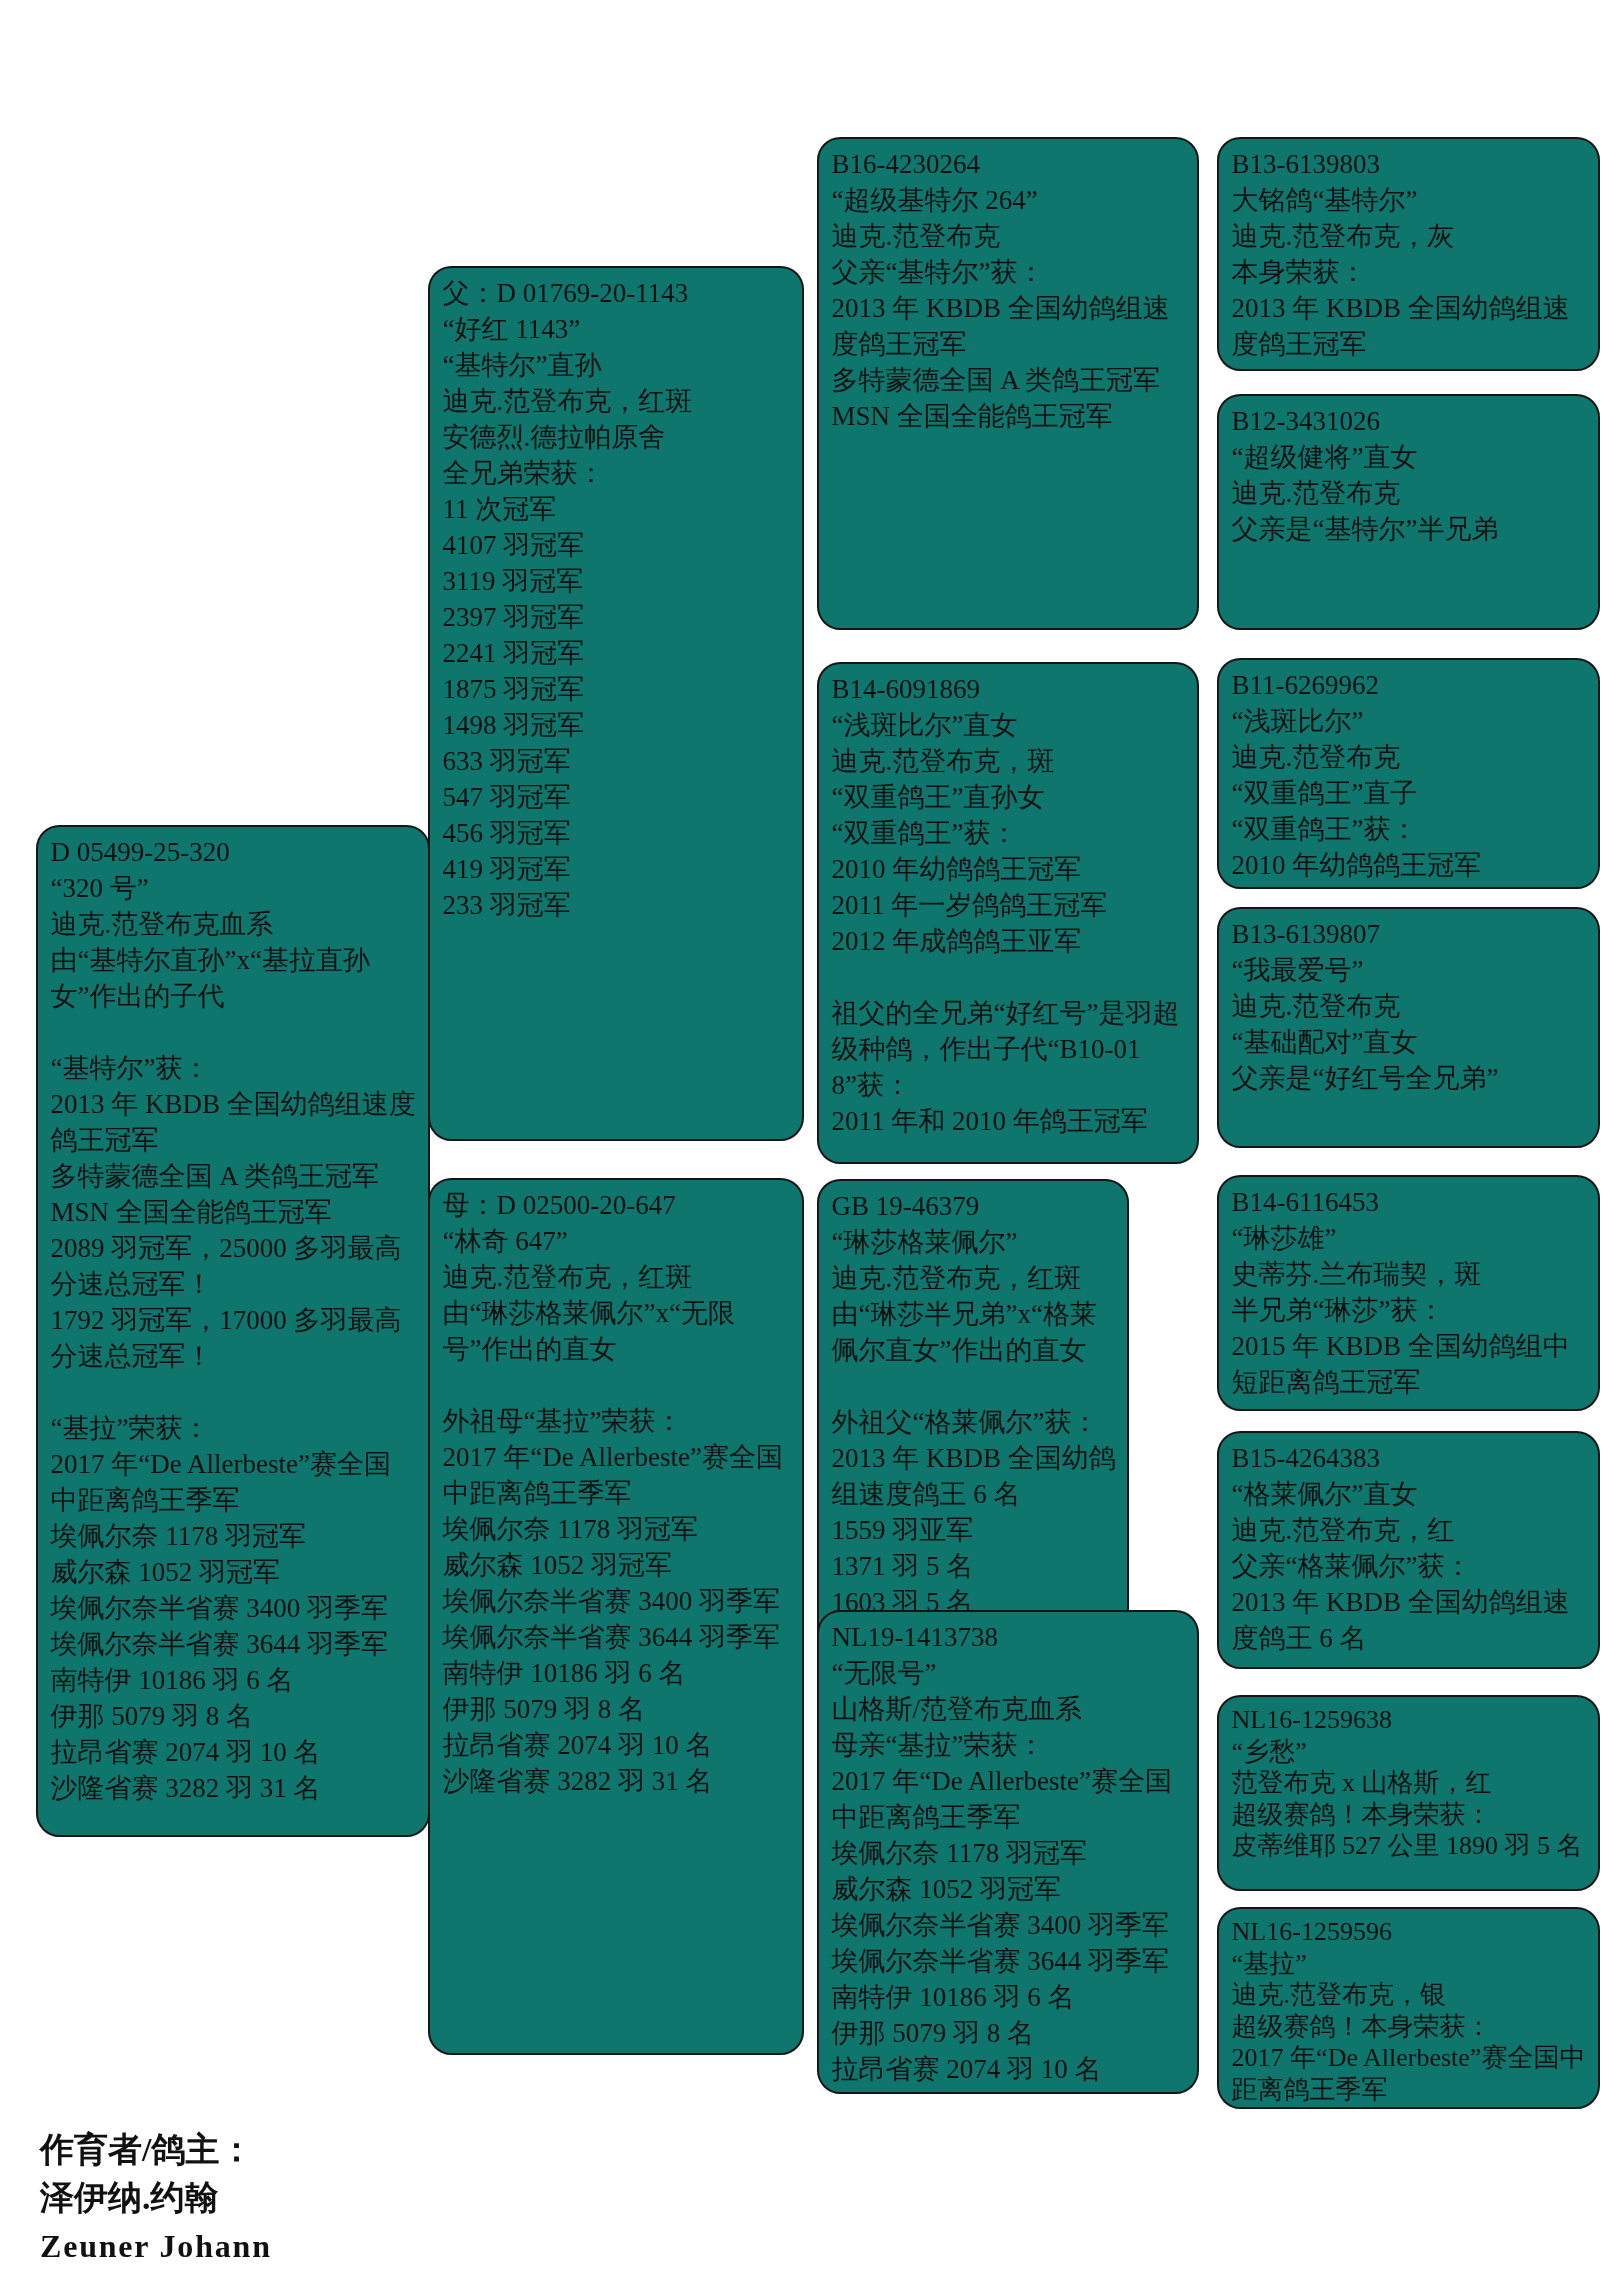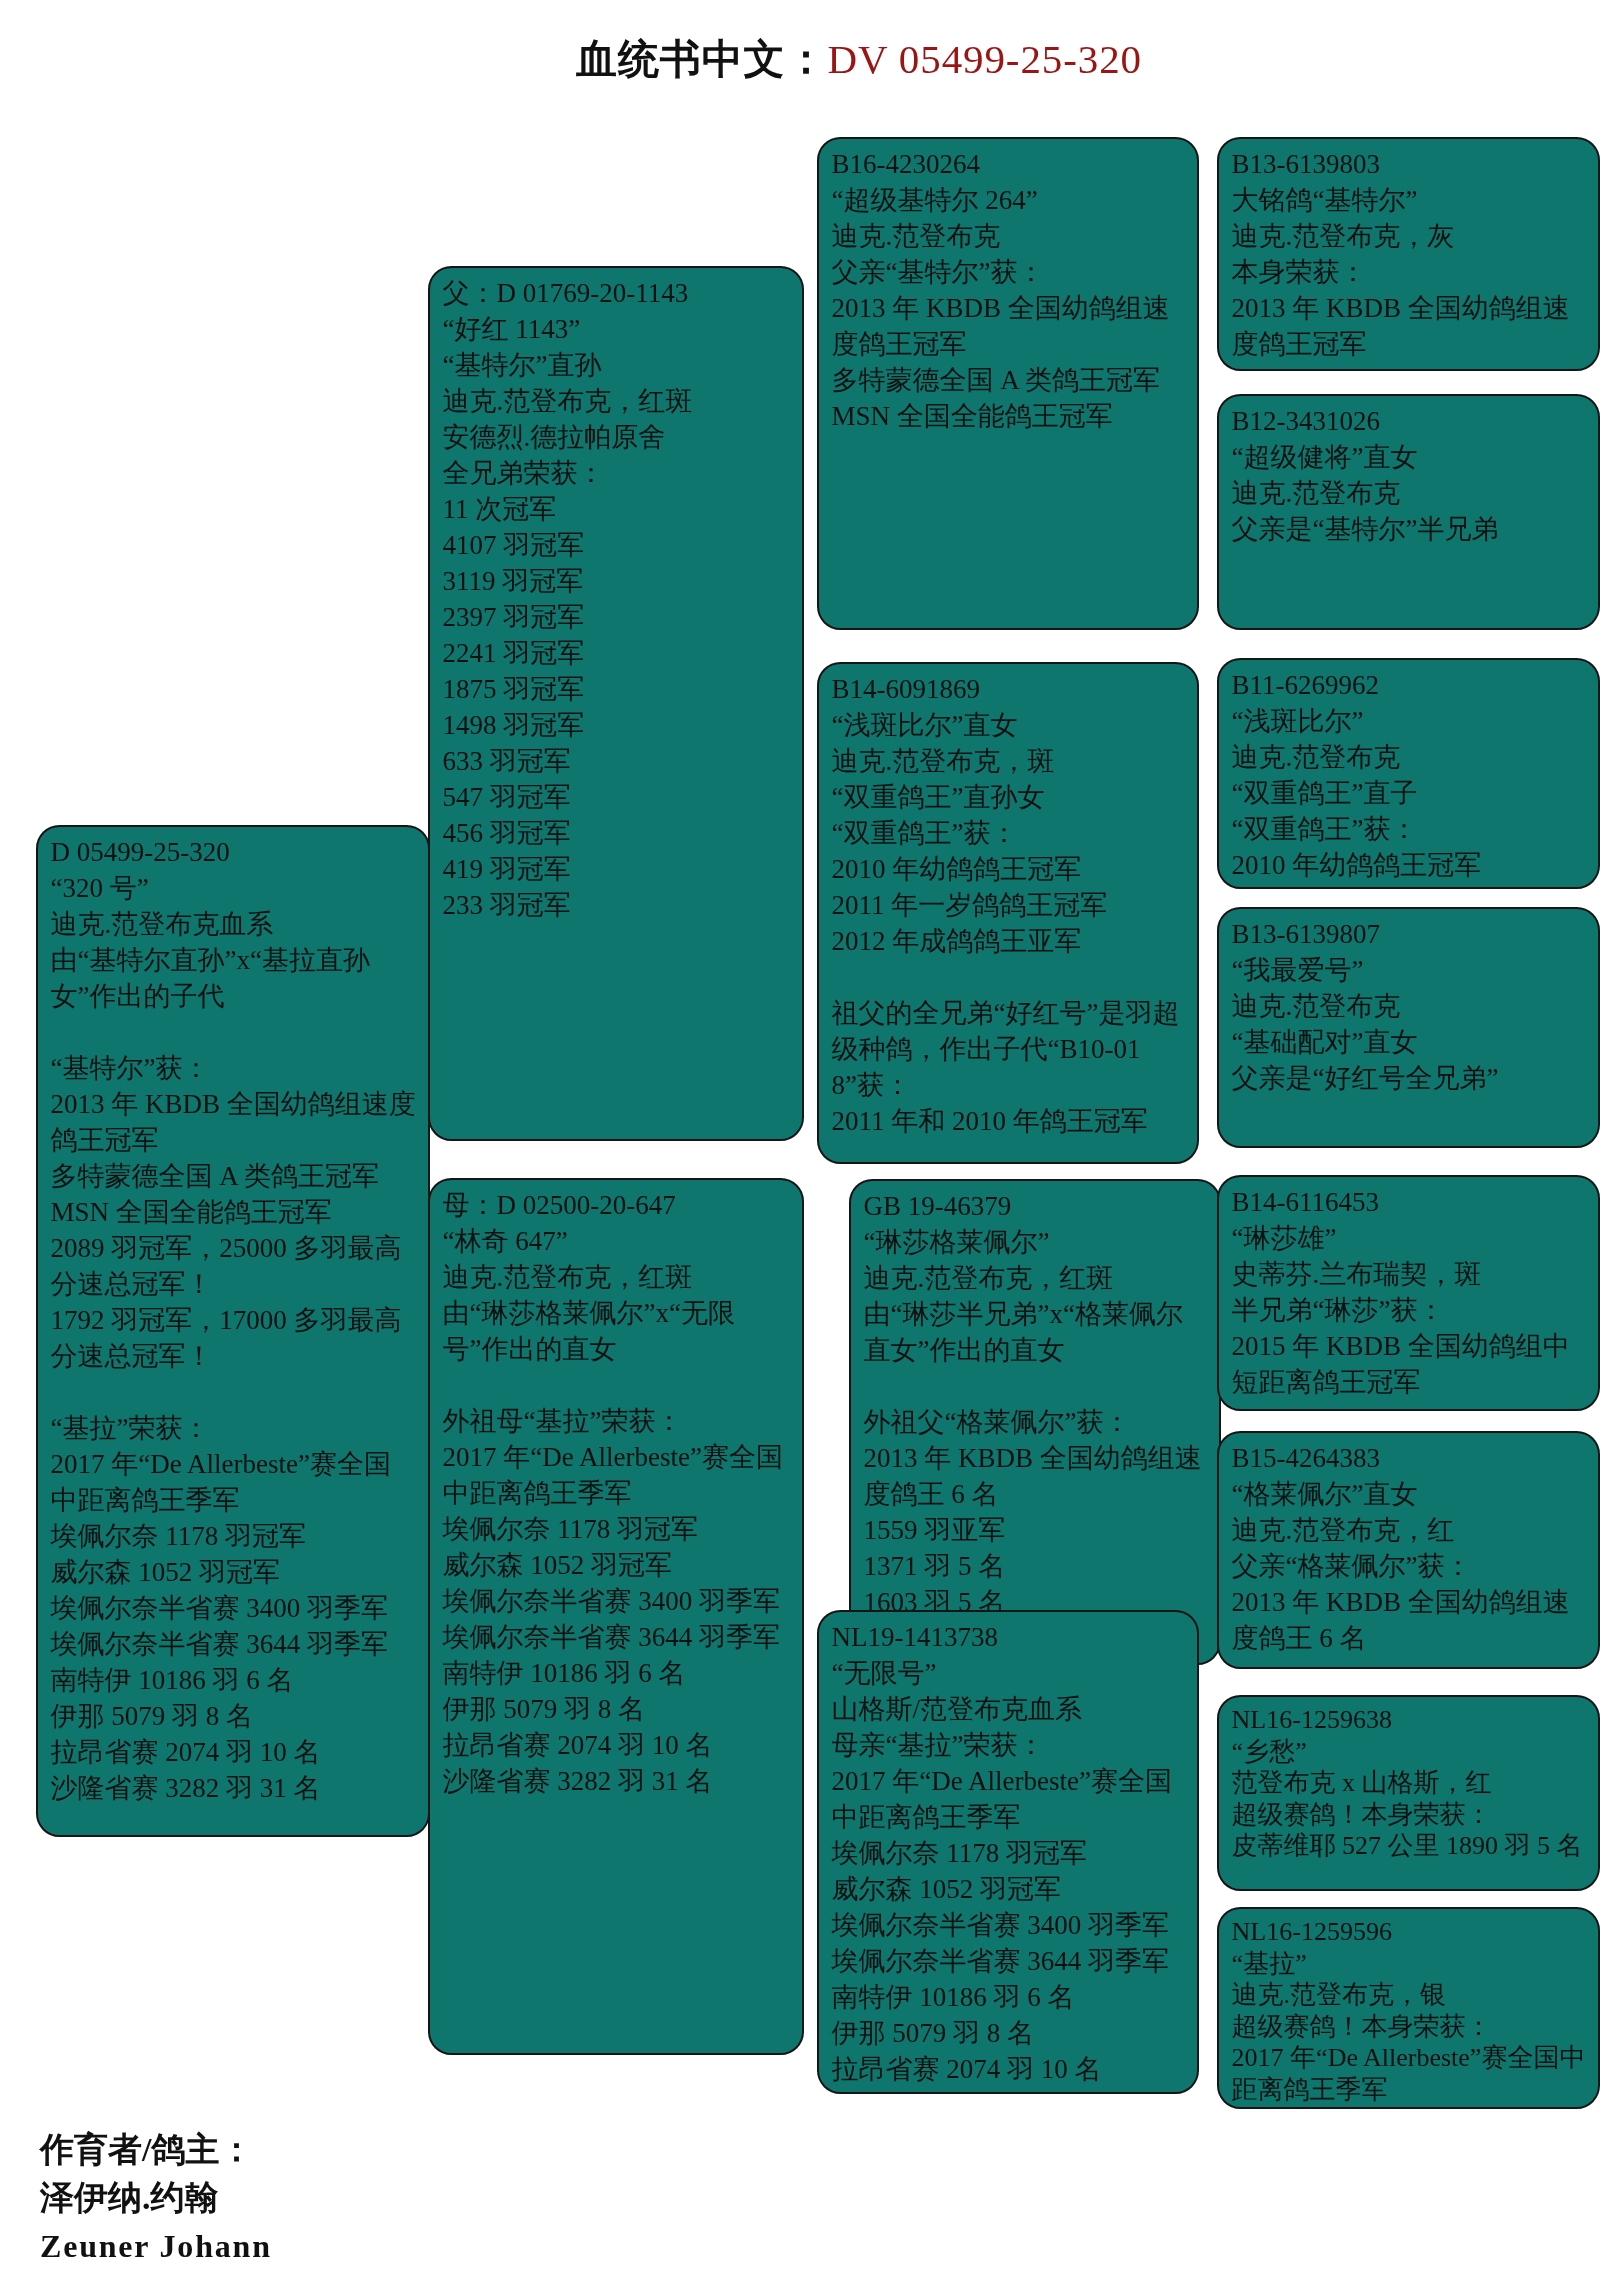--- a/index.html
+++ b/index.html
@@ -47,23 +47,20 @@
     font-weight: bold;
     line-height: 48px;
   }
   .breeder .breeder-en { font-size: 32px; letter-spacing: 1.8px; }
 </style>
 </head>
 <body>
 
 <div class="canvas">
 
-  <div class="title">
-    <span class="title-prefix">血统书中文：</span><span class="title-ring" style="color:#9b1515">DV 05499-25-320</span>
-  </div>
 
   <div class="box" style="left:36px; top:785px; width:394px; height:1012px;margin-top:40px;">
     <div class="box-text">D 05499-25-320
 “320 号”
 迪克.范登布克血系
 由“基特尔直孙”x“基拉直孙女”作出的子代
 
 “基特尔”获：
 2013 年 KBDB 全国幼鸽组速度鸽王冠军
 多特蒙德全国 A 类鸽王冠军
@@ -136,21 +133,21 @@
 迪克.范登布克，斑
 “双重鸽王”直孙女
 “双重鸽王”获：
 2010 年幼鸽鸽王冠军
 2011 年一岁鸽鸽王冠军
 2012 年成鸽鸽王亚军
 
 祖父的全兄弟“好红号”是羽超级种鸽，作出子代“B10-018”获：
 2011 年和 2010 年鸽王冠军</div>
   </div>
-  <div class="box" style="left:849px; top:1179px; width:372px; height:486px;font-family:Liberation Serif, serif;">
+  <div class="box" style="left:817px; top:1179px; width:312px; height:486px;font-family:Liberation Serif, serif;">
     <div class="box-text">GB 19-46379
 “琳莎格莱佩尔”
 迪克.范登布克，红斑
 由“琳莎半兄弟”x“格莱佩尔直女”作出的直女
 
 外祖父“格莱佩尔”获：
 2013 年 KBDB 全国幼鸽组速度鸽王 6 名
 1559 羽亚军
 1371 羽 5 名
 1603 羽 5 名</div>

